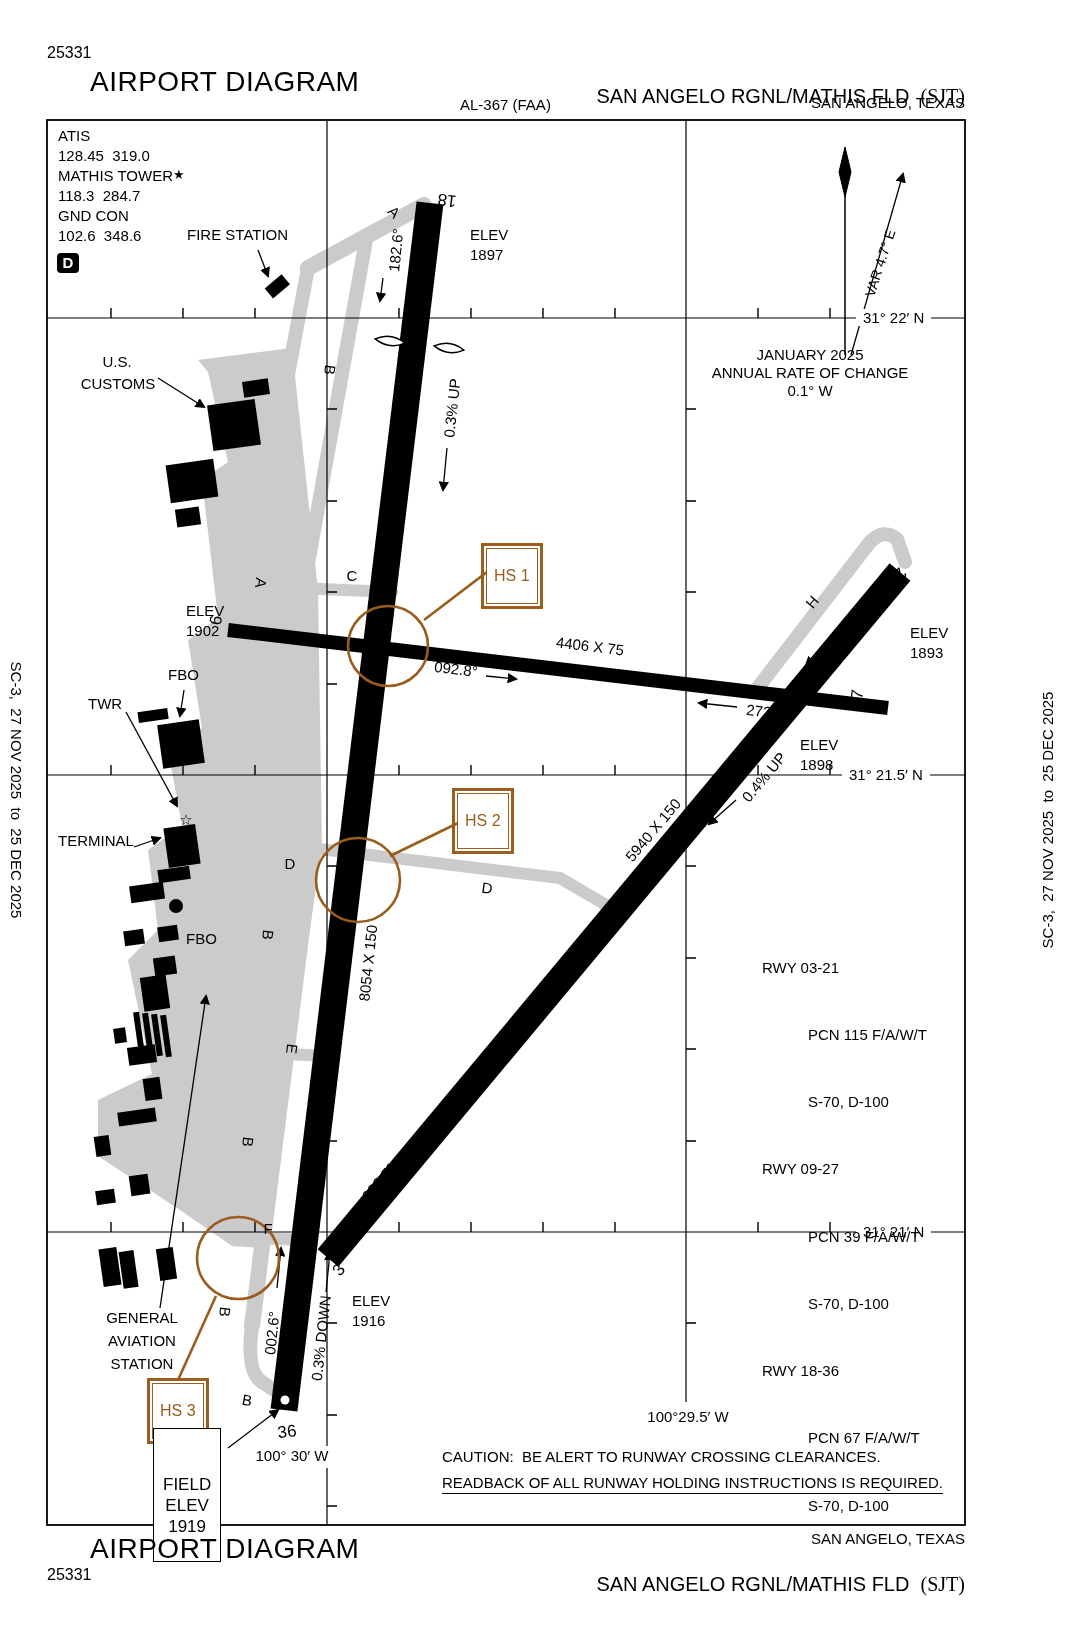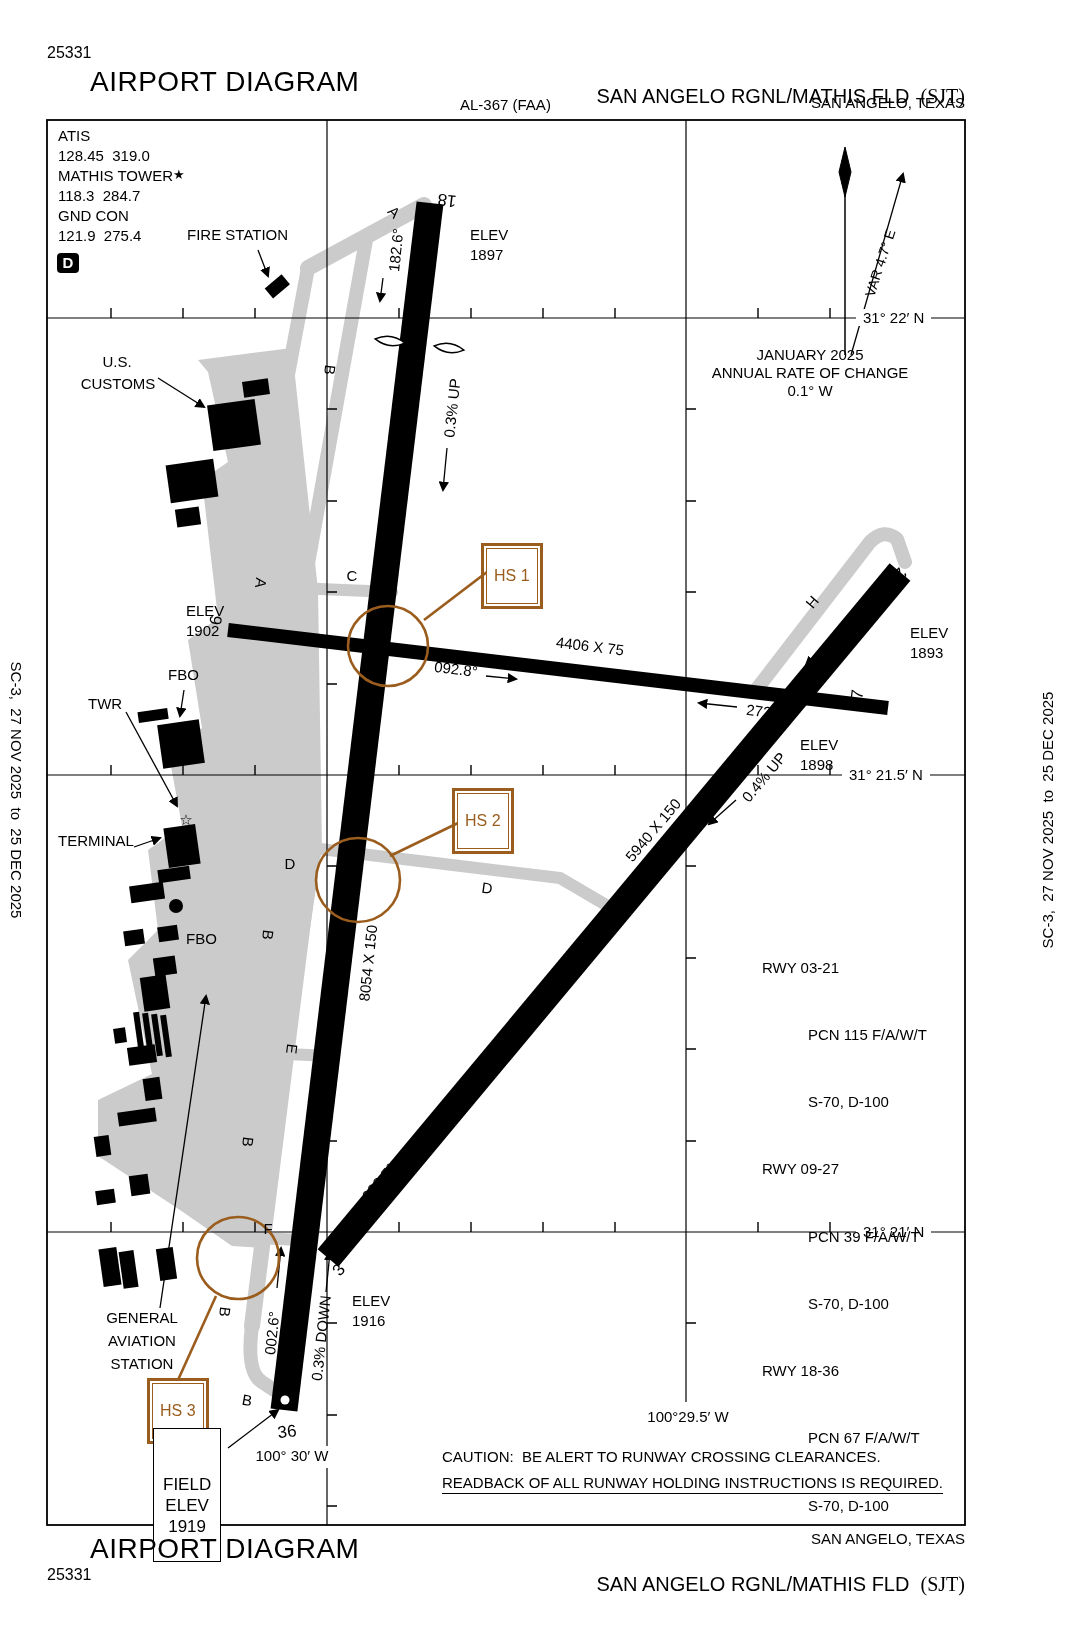--- a/index.html
+++ b/index.html
@@ -153,21 +153,21 @@
 <div class="l right" style="right:111px;top:94px;">SAN ANGELO, TEXAS</div>
 
 <div class="l ctr rt" style="left:16px;top:790px;transform:translate(-50%,-50%) rotate(90deg);">SC-3,  27 NOV 2025  to  25 DEC 2025</div>
 <div class="l ctr rt" style="left:1048px;top:820px;transform:translate(-50%,-50%) rotate(-90deg);">SC-3,  27 NOV 2025  to  25 DEC 2025</div>
 
 <div class="l" style="left:58px;top:127px;">ATIS</div>
 <div class="l" style="left:58px;top:147px;">128.45  319.0</div>
 <div class="l" style="left:58px;top:167px;"><span>MATHIS TOWER</span><span style="font-size:13px;vertical-align:2px;">★</span></div>
 <div class="l" style="left:58px;top:187px;">118.3  284.7</div>
 <div class="l" style="left:58px;top:207px;">GND CON</div>
-<div class="l" style="left:58px;top:227px;">121.9  275.4</div>
+<div class="l" style="left:58px;top:227px;">102.6  348.6</div>
 <div class="l dbadge" style="left:57px;top:253px;">D</div>
 
 <div class="l ctr rt" style="left:880px;top:263px;transform:translate(-50%,-50%) rotate(-72deg);font-size:14px;">VAR 4.7° E</div>
 <div class="l ctr" style="left:810px;top:355px;">JANUARY 2025</div>
 <div class="l ctr" style="left:810px;top:373px;">ANNUAL RATE OF CHANGE</div>
 <div class="l ctr" style="left:810px;top:391px;">0.1° W</div>
 
 <div class="l gridlbl" style="left:856px;top:309px;">31° 22′ N</div>
 <div class="l gridlbl" style="left:842px;top:766px;">31° 21.5′ N</div>
 <div class="l gridlbl" style="left:856px;top:1223px;">31° 21′ N</div>

